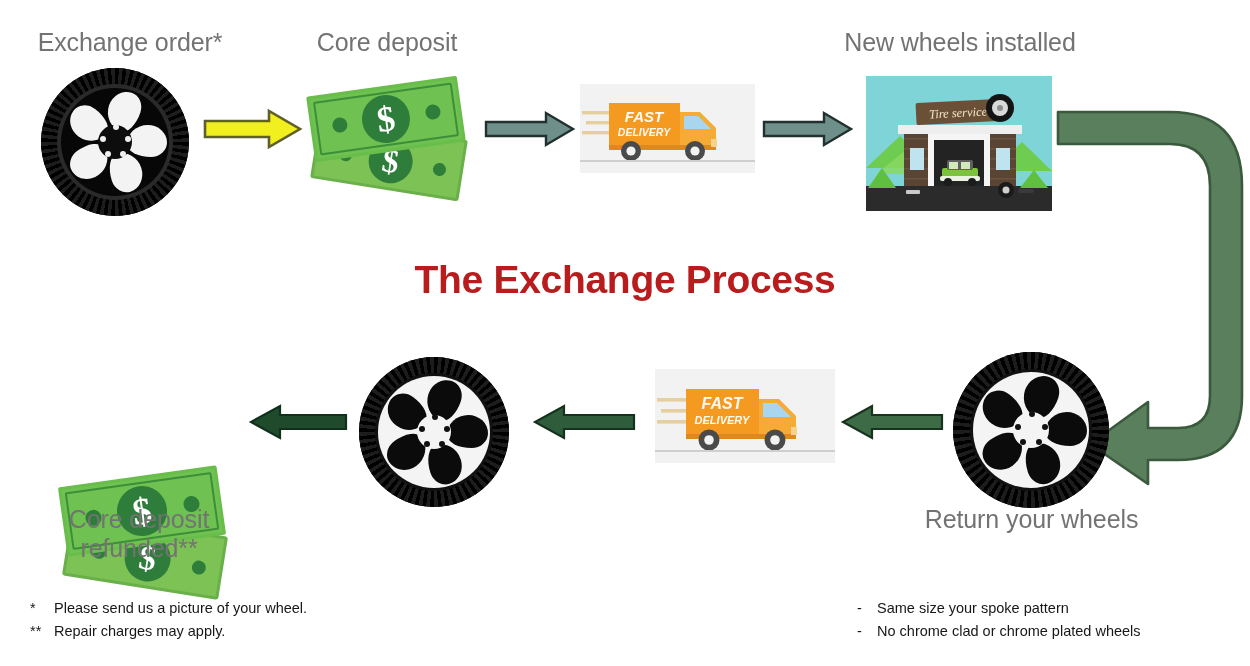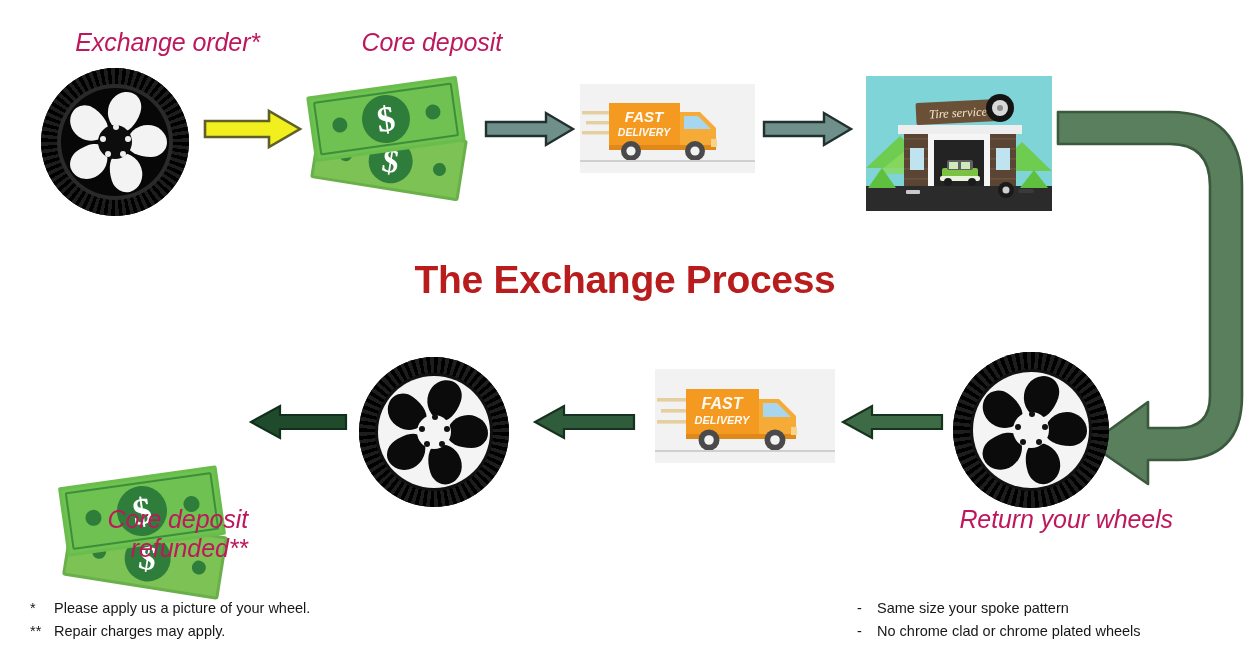--- a/index.html
+++ b/index.html
@@ -10,26 +10,25 @@
     color:#111111;
     overflow:hidden;
     position:relative;
   }
   .stage{position:absolute;left:0;top:0;width:1250px;height:666px;}
   .abs{position:absolute;}
 
   
   .step-label{
     font-size:25px;
-    color:#be185d;
-    text-align:right;
+    color:#737373;
+    text-align:center;
     line-height:1.16;
     letter-spacing:-0.1px;
     white-space:nowrap;
-    font-style:italic;
   }
   .step-label.wrap{white-space:normal;}
   .title{
     font-size:39px;
     font-weight:bold;
     color:#b81b20;
     text-align:center;
     letter-spacing:-0.3px;
     white-space:nowrap;
   }
@@ -89,20 +88,21 @@
 </style>
 </head>
 <body>
 
 <div class="stage">
 
   <div class="abs step-label" style="left:0px;top:28px;width:260px;">Exchange order*</div>
 
   <div class="abs step-label" style="left:272px;top:28px;width:230px;">Core deposit</div>
 
+  <div class="abs step-label" style="left:800px;top:28px;width:320px;">New wheels installed</div>
 
   <div class="abs" style="left:41px;top:68px;">
     <div class="wheel dark" style="width:148px;height:148px;">
       <div class="tyre"></div>
       <div class="tread"></div>
       <div class="rim-lip" style="left:16px;top:16px;width:116px;height:116px;"></div>
       <div class="rim" style="left:20px;top:20px;width:108px;height:108px;"></div>
       <div class="spokes">
         <div class="spoke" style="transform:rotate(-72deg);">
             <i style="left:12px;top:-17px;width:40px;height:32px;"></i>
@@ -393,21 +393,21 @@
     <div>Core deposit</div>
     <div>refunded**</div>
   </div>
 
 
   <div class="abs step-label" style="left:890px;top:505px;width:283px;">Return your wheels</div>
 
   <div class="abs note-block" style="left:30px;top:597px;width:430px;">
     <div class="note-row">
       <span class="note-mark">*</span>
-      <span class="note-txt">Please apply us a picture of your wheel.</span>
+      <span class="note-txt">Please send us a picture of your wheel.</span>
     </div>
     <div class="note-row">
       <span class="note-mark">**</span>
       <span class="note-txt">Repair charges may apply.</span>
     </div>
   </div>
 
   <div class="abs note-block" style="left:857px;top:597px;width:390px;">
     <div class="note-row">
       <span class="note-mark dash">-</span>

